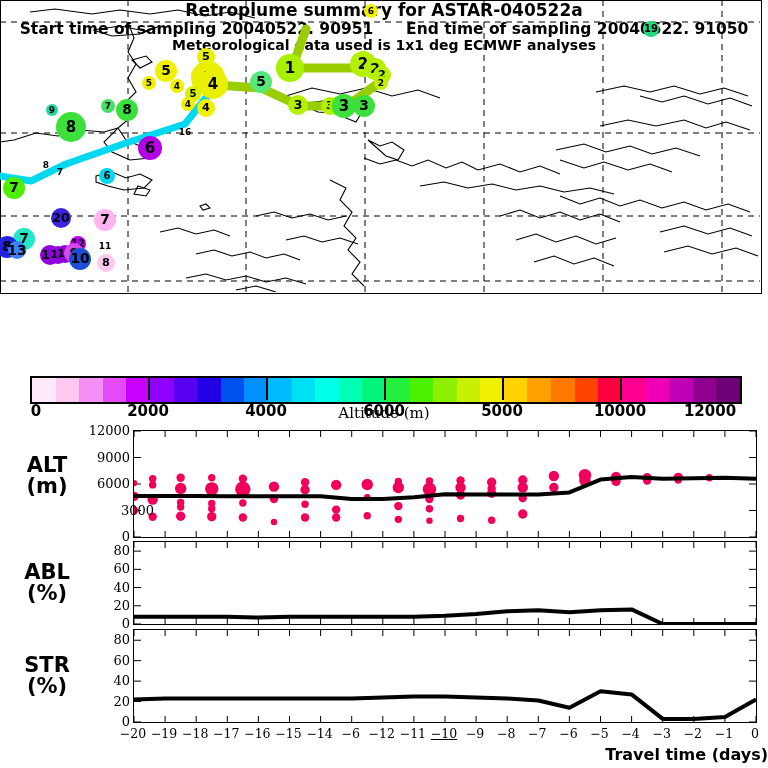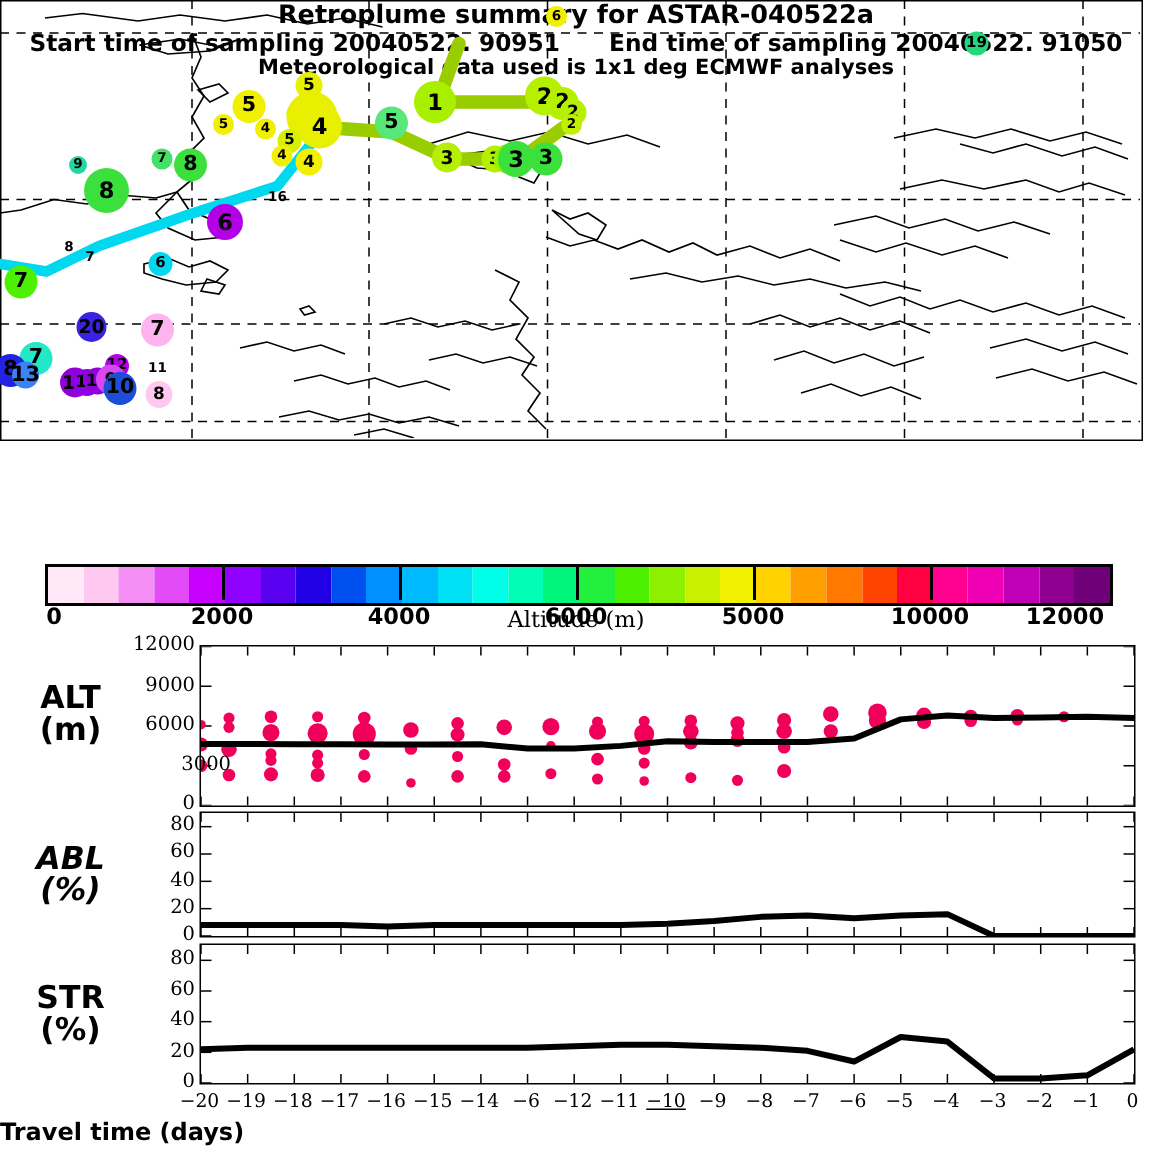--- a/index.html
+++ b/index.html
@@ -32,21 +32,21 @@
   .panel{position:absolute;border:1px solid #000;background:#fff;}
   .panel svg{position:absolute;left:0;top:0;}
   .ylab{position:absolute;font-size:13px;
         font-family:"DejaVu Serif","Liberation Serif",serif;
         transform:translate(-100%,-50%);white-space:nowrap;}
   .rowname{position:absolute;font-weight:bold;font-size:21px;text-align:center;
            line-height:1.02;}
   .xtick{position:absolute;font-size:12.5px;
          font-family:"DejaVu Serif","Liberation Serif",serif;
          transform:translateX(-50%);}
-  #xaxistitle{position:absolute;left:0;width:768px;text-align:left;
+  #xaxistitle{position:absolute;left:0;width:768px;text-align:right;
               font-size:16px;font-weight:bold;}
 </style>
 </head>
 <body>
 
 <div id="titleblock" class="abs">
   <div id="t1">Retroplume summary for ASTAR-040522a</div>
   <div id="t2">
     <span>Start time of sampling 20040522. 90951</span>
     <span class="gap"></span>
@@ -213,21 +213,21 @@
     <div class="cbtick" style="left: 502px;">5000</div>
     <div class="cbtick" style="left: 620px;">10000</div>
     <div class="cbtick" style="left: 710px;">12000</div>
   </div>
 <div id="cblabel">Altitude (m)</div>
 
 <div class="rowname" style="left:8px;top:455px;width:78px;">
   <div>ALT</div>
   <div>(m)</div>
 </div>
-<div class="rowname" style="left:8px;top:562px;width:78px;font-style:italic;">
+<div class="rowname" style="left:8px;top:562px;width:78px;">
   <div>ABL</div>
   <div>(%)</div>
 </div>
 <div class="rowname" style="left:8px;top:655px;width:78px;">
   <div>STR</div>
   <div>(%)</div>
 </div>
 
 <div class="panel" id="panel-alt" style="left:133px;top:430px;width:622px;height:106px;">
     <svg width="622" height="106">

